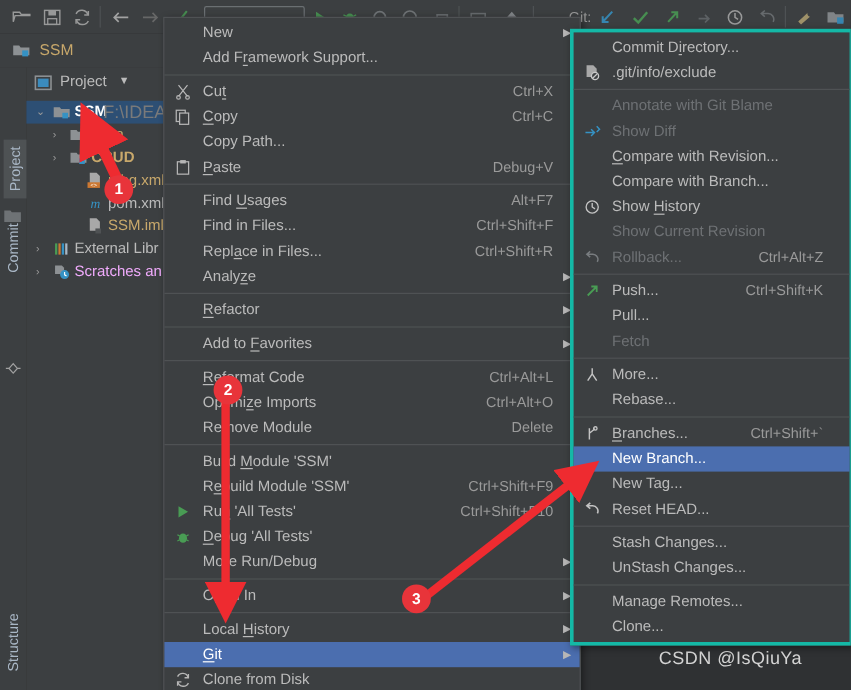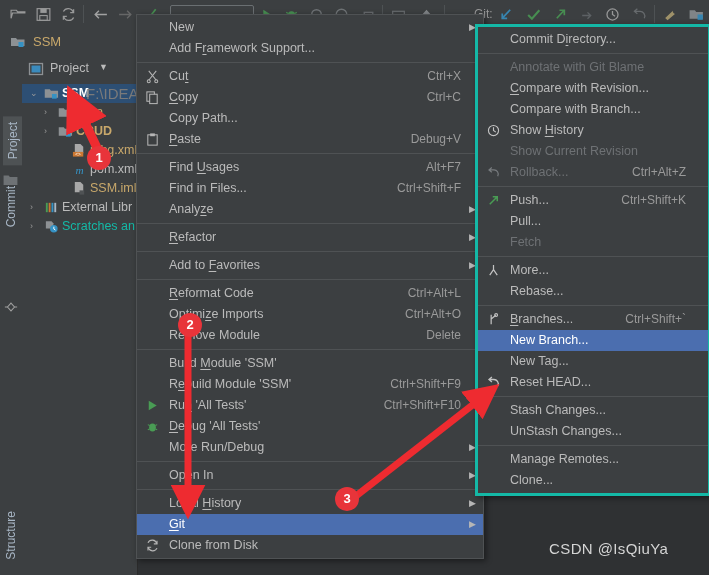--- a/index.html
+++ b/index.html
@@ -305,21 +305,21 @@
         </div>
         <div class="tree-row" style="top:161px;">
           <span class="arrow" style="left:8px;top:0;line-height:19px;">›</span>
           <span style="position:absolute;left:22px;top:0;width:15px;height:19px;">
             <svg style="position:absolute;left:0;top:2px;width:15px;height:15px" viewBox="0 0 16 16">
               <path d="M2 2.5h6l2 2V10H2z" fill="#8d9194"></path>
               <circle cx="10.5" cy="10.5" r="4" fill="#3592c4"></circle>
               <path d="M10.5 8.2v2.5l1.7 1.1" stroke="#ffffff" stroke-width="1" fill="none"></path>
             </svg>
           </span>
-          <span class="tlabel" style="left:40px;color:#14b8a6;">Scratches an</span>
+          <span class="tlabel" style="left:40px;color:#f0abfc;">Scratches an</span>
         </div>
       </div>
   </div>
 
   <div id="contextMenu">
       <div class="mi"><span>New</span><span class="arrowr">▶</span></div>
       <div class="mi"><span>Add F<span class="und">r</span>amework Support...</span></div>
       <div class="msep"></div>
       <div class="mi"><svg style="position:absolute;left:8px;top:3px;width:15px;height:15px" viewBox="0 0 16 16">
           <path d="M4 2l8 10M12 2L4 12" stroke="#b6b6b6" stroke-width="1.1" fill="none"></path>
@@ -331,20 +331,21 @@
           <rect x="5" y="4.5" width="8" height="10" fill="#3c3f41" stroke="#b6b6b6" stroke-width="1.1"></rect>
         </svg><span><span class="und">C</span>opy</span><span class="acc">Ctrl+C</span></div>
       <div class="mi"><span>Copy Path...</span></div>
       <div class="mi"><svg style="position:absolute;left:8px;top:3px;width:15px;height:15px" viewBox="0 0 16 16">
           <rect x="3" y="3" width="10" height="11" fill="none" stroke="#b6b6b6" stroke-width="1.1"></rect>
           <rect x="5.5" y="1.5" width="5" height="3" fill="#b6b6b6"></rect>
         </svg><span><span class="und">P</span>aste</span><span class="acc">Debug+V</span></div>
       <div class="msep"></div>
       <div class="mi"><span>Find <span class="und">U</span>sages</span><span class="acc">Alt+F7</span></div>
       <div class="mi"><span>Find in Files...</span><span class="acc">Ctrl+Shift+F</span></div>
+      <div class="mi"><span>Repl<span class="und">a</span>ce in Files...</span><span class="acc">Ctrl+Shift+R</span></div>
       <div class="mi"><span>Analy<span class="und">z</span>e</span><span class="arrowr">▶</span></div>
       <div class="msep"></div>
       <div class="mi"><span><span class="und">R</span>efactor</span><span class="arrowr">▶</span></div>
       <div class="msep"></div>
       <div class="mi"><span>Add to <span class="und">F</span>avorites</span><span class="arrowr">▶</span></div>
       <div class="msep"></div>
       <div class="mi"><span><span class="und">R</span>eformat Code</span><span class="acc">Ctrl+Alt+L</span></div>
       <div class="mi"><span>Optimi<span class="und">z</span>e Imports</span><span class="acc">Ctrl+Alt+O</span></div>
       <div class="mi"><span>Remove Module</span><span class="acc">Delete</span></div>
       <div class="msep"></div>
@@ -364,22 +365,31 @@
       <div class="mi"><span>Local <span class="und">H</span>istory</span><span class="arrowr">▶</span></div>
       <div class="mi sel"><span><span class="und">G</span>it</span><span class="arrowr">▶</span></div>
       <div class="mi"><svg style="position:absolute;left:8px;top:3px;width:15px;height:15px" viewBox="0 0 16 16">
           <path d="M12.6 6A5 5 0 0 0 3.2 5.2M3.4 10A5 5 0 0 0 12.8 10.8" fill="none" stroke="#b6b6b6" stroke-width="1.2"></path>
           <path d="M12.8 2.8v3.4H9.4M3.2 13.2V9.8h3.4" fill="none" stroke="#b6b6b6" stroke-width="1.2"></path>
         </svg><span>Clone from Disk</span></div>
     </div>
 
   <div id="gitSubmenu">
       <div class="mi"><span>Commit D<span class="und">i</span>rectory...</span></div>
+      <div class="mi"><svg style="position:absolute;left:8px;top:3px;width:15px;height:15px" viewBox="0 0 16 16">
+          <path d="M3 1.5h6l3 3V12H3z" fill="#a8a8a8"></path>
+          <circle cx="10.5" cy="11" r="3.2" fill="#3c3f41" stroke="#c8c8c8" stroke-width="1.2"></circle>
+          <path d="M8.4 13.1 12.6 8.9" stroke="#c8c8c8" stroke-width="1.2"></path>
+        </svg><span>.git/info/exclude</span></div>
       <div class="msep"></div>
       <div class="mi disabled"><span>Annotate with Git Blame</span></div>
+      <div class="mi disabled"><svg style="position:absolute;left:8px;top:3px;width:15px;height:15px" viewBox="0 0 16 16">
+          <path d="M2 9h8M7 6l3 3-3 3" stroke="#3592c4" stroke-width="1.3" fill="none"></path>
+          <path d="M12 3.5 14.5 6 12 8.5" stroke="#3592c4" stroke-width="1.3" fill="none"></path>
+        </svg><span>Show Diff</span></div>
       <div class="mi"><span><span class="und">C</span>ompare with Revision...</span></div>
       <div class="mi"><span>Compare with Branch...</span></div>
       <div class="mi"><svg style="position:absolute;left:8px;top:3px;width:15px;height:15px" viewBox="0 0 16 16">
           <circle cx="8" cy="8" r="5.4" fill="none" stroke="#c3c3c3" stroke-width="1.2"></circle>
           <path d="M8 4.4V8l2.5 1.7" fill="none" stroke="#c3c3c3" stroke-width="1.2"></path>
         </svg><span>Show <span class="und">H</span>istory</span></div>
       <div class="mi disabled"><span>Show Current Revision</span></div>
       <div class="mi disabled"><svg style="position:absolute;left:8px;top:3px;width:15px;height:15px" viewBox="0 0 16 16">
           <path d="M12.5 12A4.6 4.6 0 0 0 8 5.2H3.6M6.2 2.6 3.2 5.2 6.2 7.8" fill="none" stroke="#787c7f" stroke-width="1.3"></path>
         </svg><span>Rollback...</span><span class="acc">Ctrl+Alt+Z</span></div>

